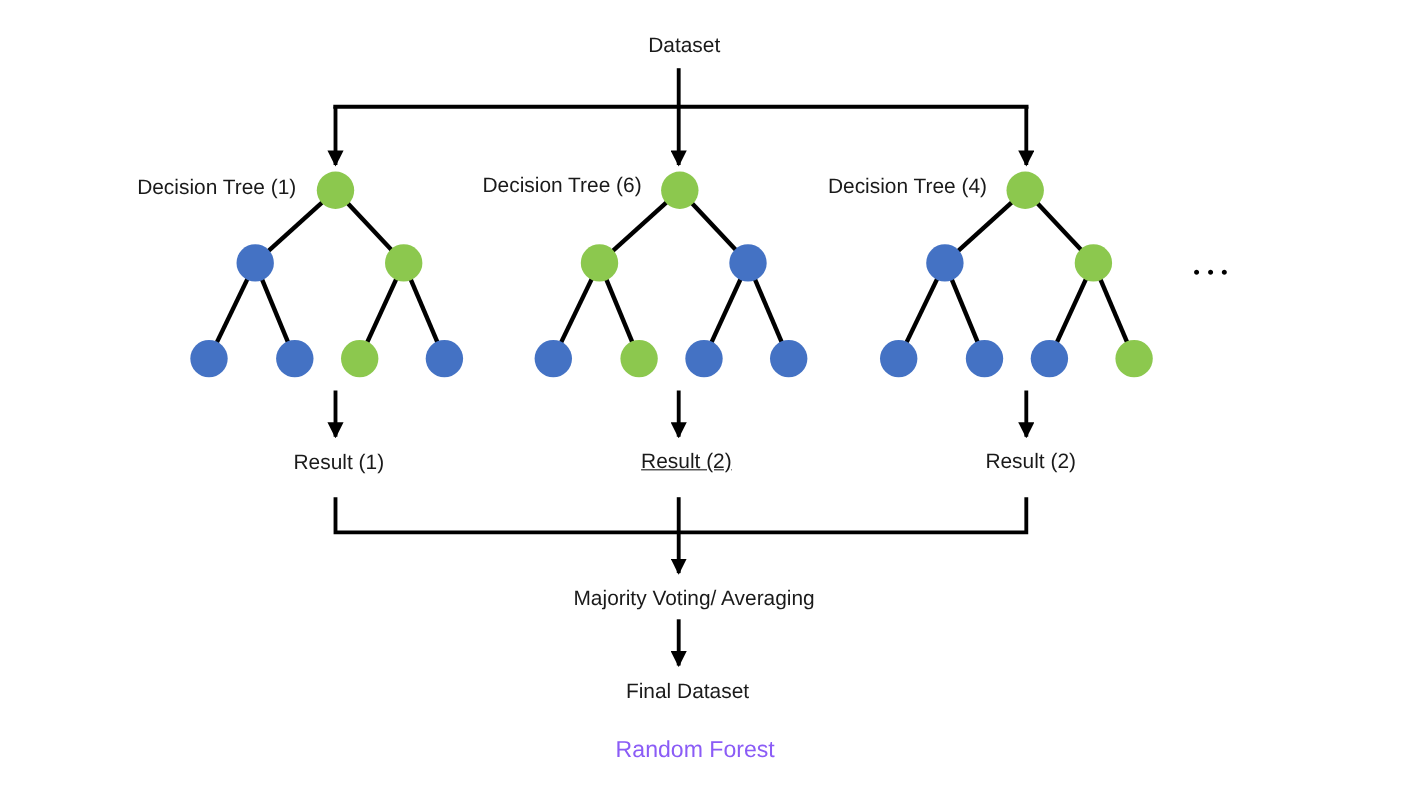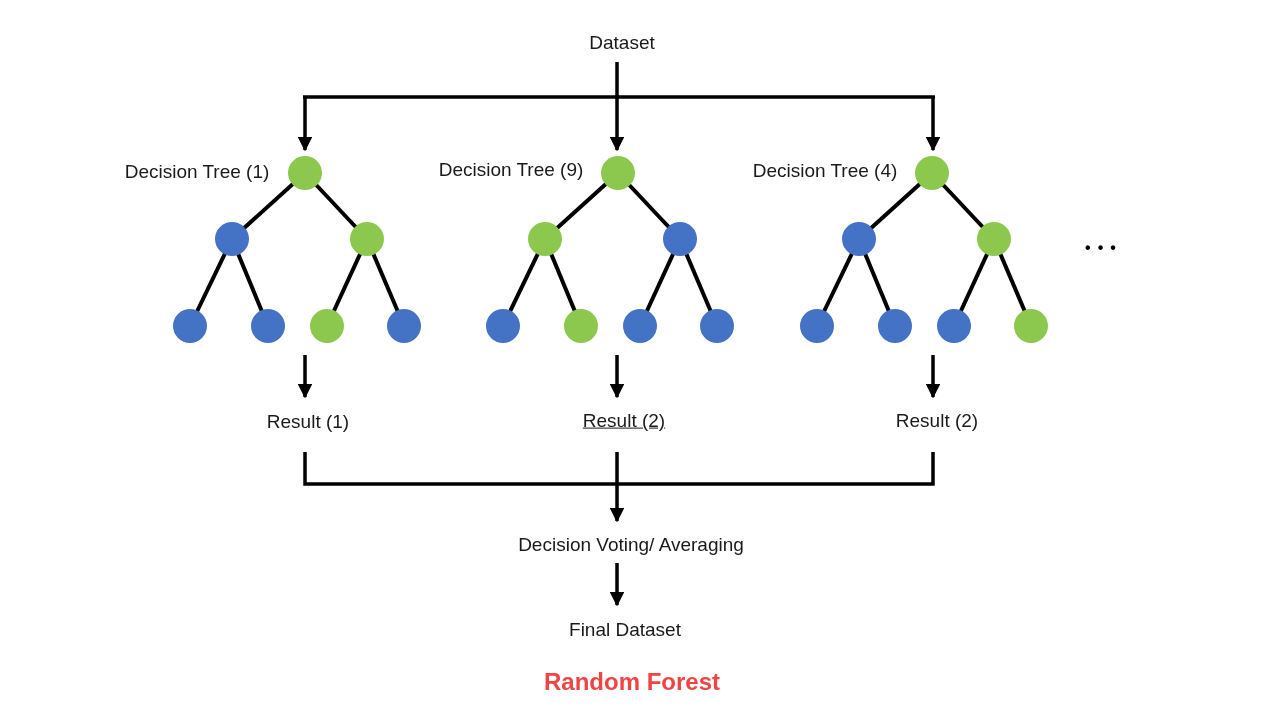--- a/index.html
+++ b/index.html
@@ -27,23 +27,23 @@
   }
   .lbl {
     position: absolute;
     transform: translate(-50%, -50%);
     white-space: nowrap;
     color: #1a1a1a;
     font-size: 19px;
     line-height: 1.2;
   }
   .lbl.bold-title {
-    font-weight: bold;
-    font-size: 24px;
-    color: #ef4444;
+    font-weight: normal;
+    font-size: 21px;
+    color: #8b5cf6;
   }
   .lbl.dots {
     font-weight: bold;
     font-size: 16px;
     letter-spacing: 7px;
     color: #000000;
   }
 </style>
 </head>
 <body>
@@ -117,28 +117,28 @@
 
     <path class="ln" d="M305 452 V484 H933 V452"></path>
     <path class="ln" d="M617 452 V521" marker-end="url(#arrowhead)"></path>
 
     <path class="ln" d="M617 563 V605" marker-end="url(#arrowhead)"></path>
   </svg>
 
   <div class="lbl" style="left:622px; top:43px;">Dataset</div>
 
   <div class="lbl" style="left:197px; top:172px;">Decision Tree (1)</div>
-  <div class="lbl" style="left:511px; top:170px;">Decision Tree (9)</div>
+  <div class="lbl" style="left:511px; top:170px;">Decision Tree (6)</div>
   <div class="lbl" style="left:825px; top:171px;">Decision Tree (4)</div>
 
   <div class="lbl dots" style="left:1104px; top:248px;">•••</div>
 
   <div class="lbl" style="left:308px; top:422px;">Result (1)</div>
   <div class="lbl" style="left:624px; top:421px;text-decoration:underline;">Result (2)</div>
   <div class="lbl" style="left:937px; top:421px;">Result (2)</div>
 
-  <div class="lbl" style="left:631px; top:545px;">Decision Voting/ Averaging</div>
+  <div class="lbl" style="left:631px; top:545px;">Majority Voting/ Averaging</div>
 
   <div class="lbl" style="left:625px; top:630px;">Final Dataset</div>
 
   <div class="lbl bold-title" style="left:632px; top:682px;">Random Forest</div>
 
 </div>
 
 </body></html>

